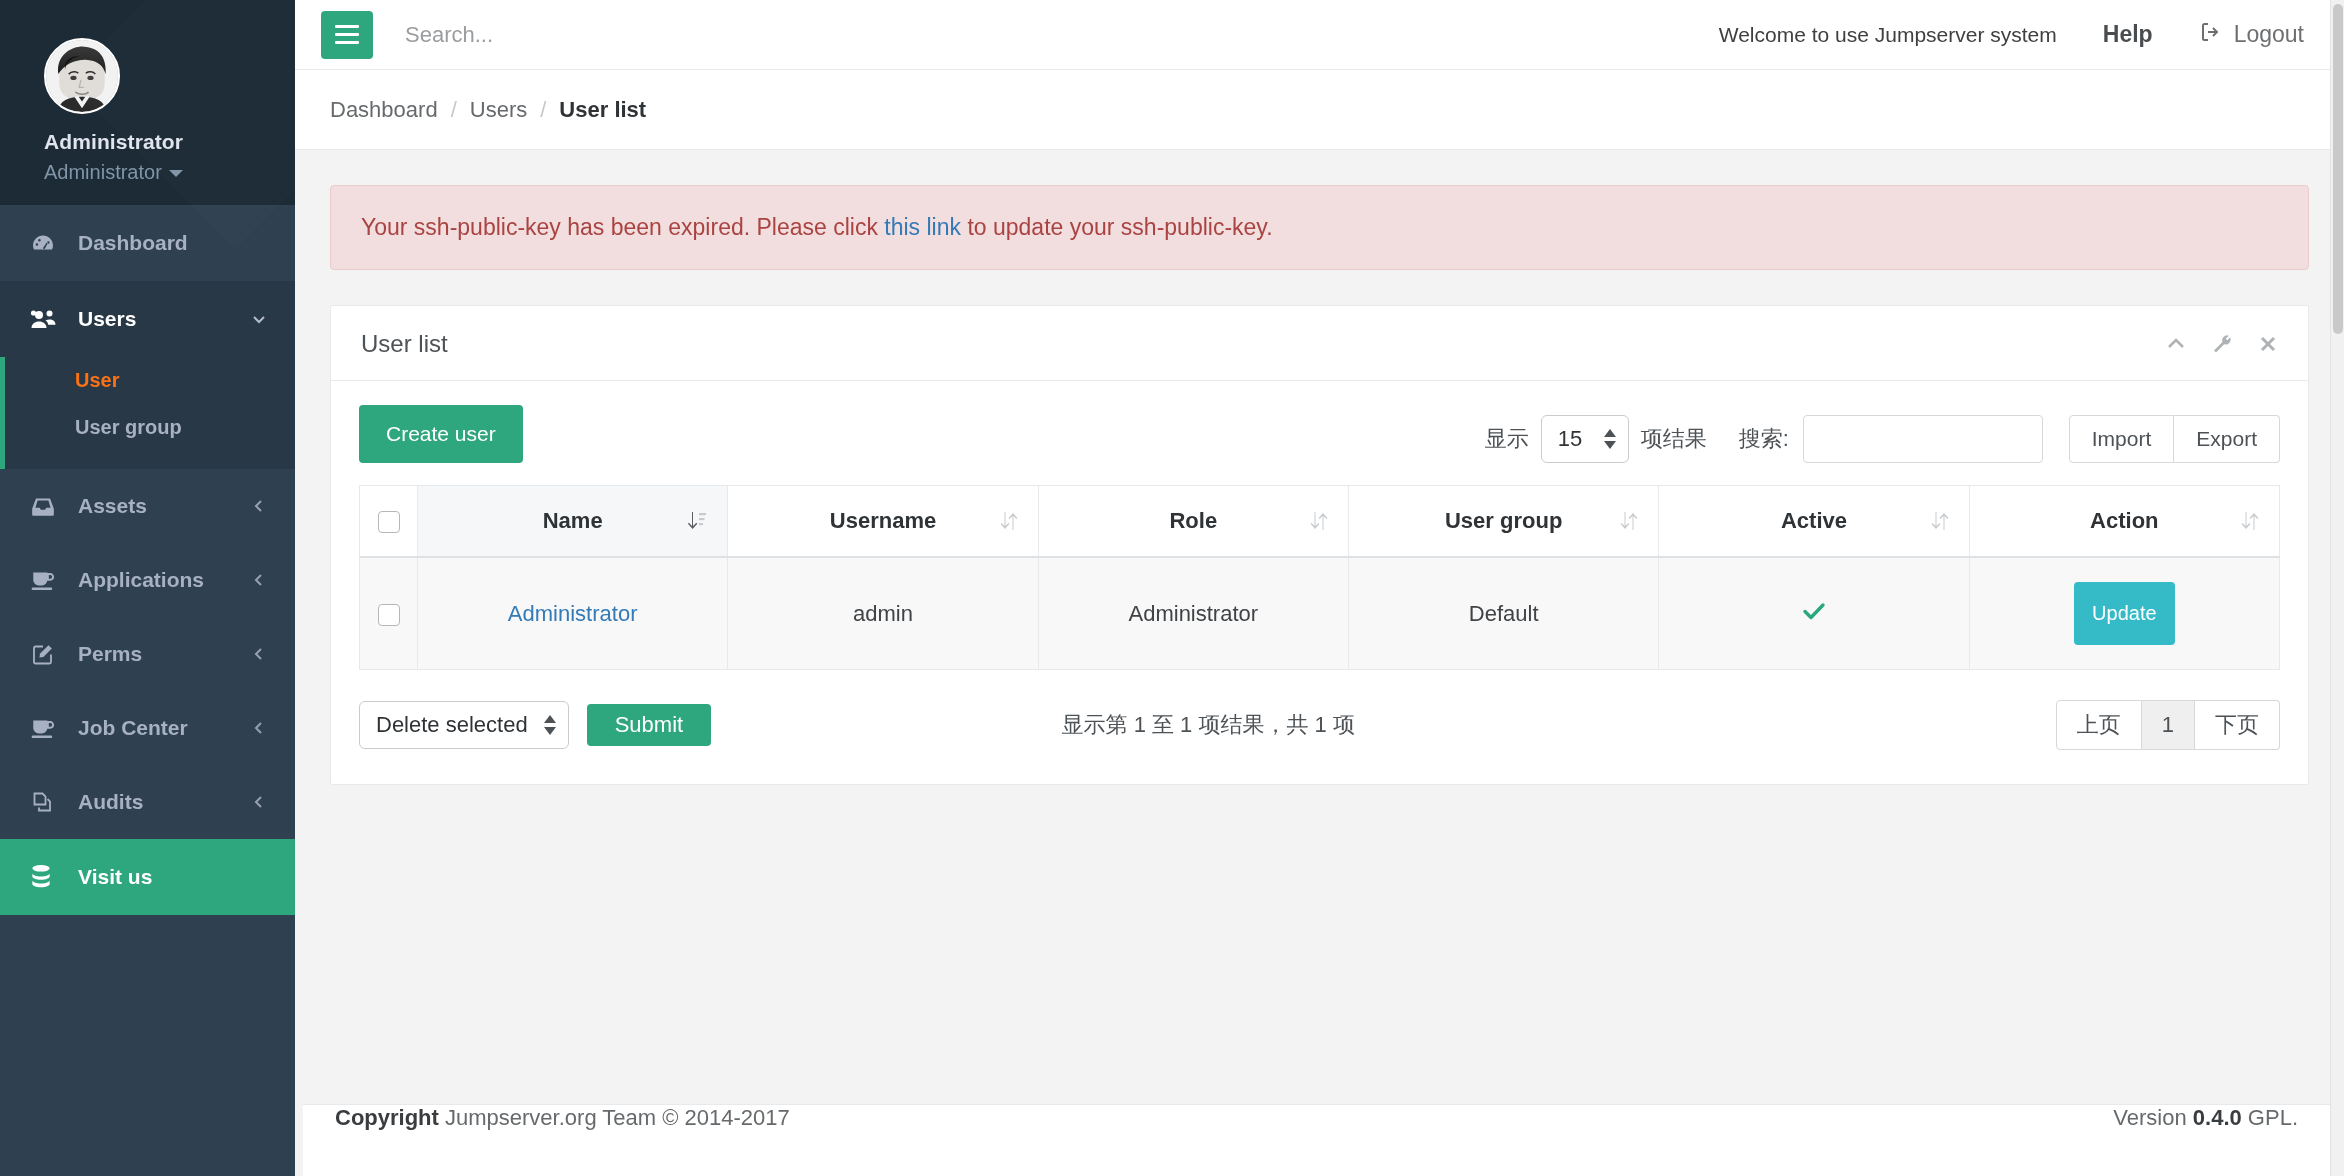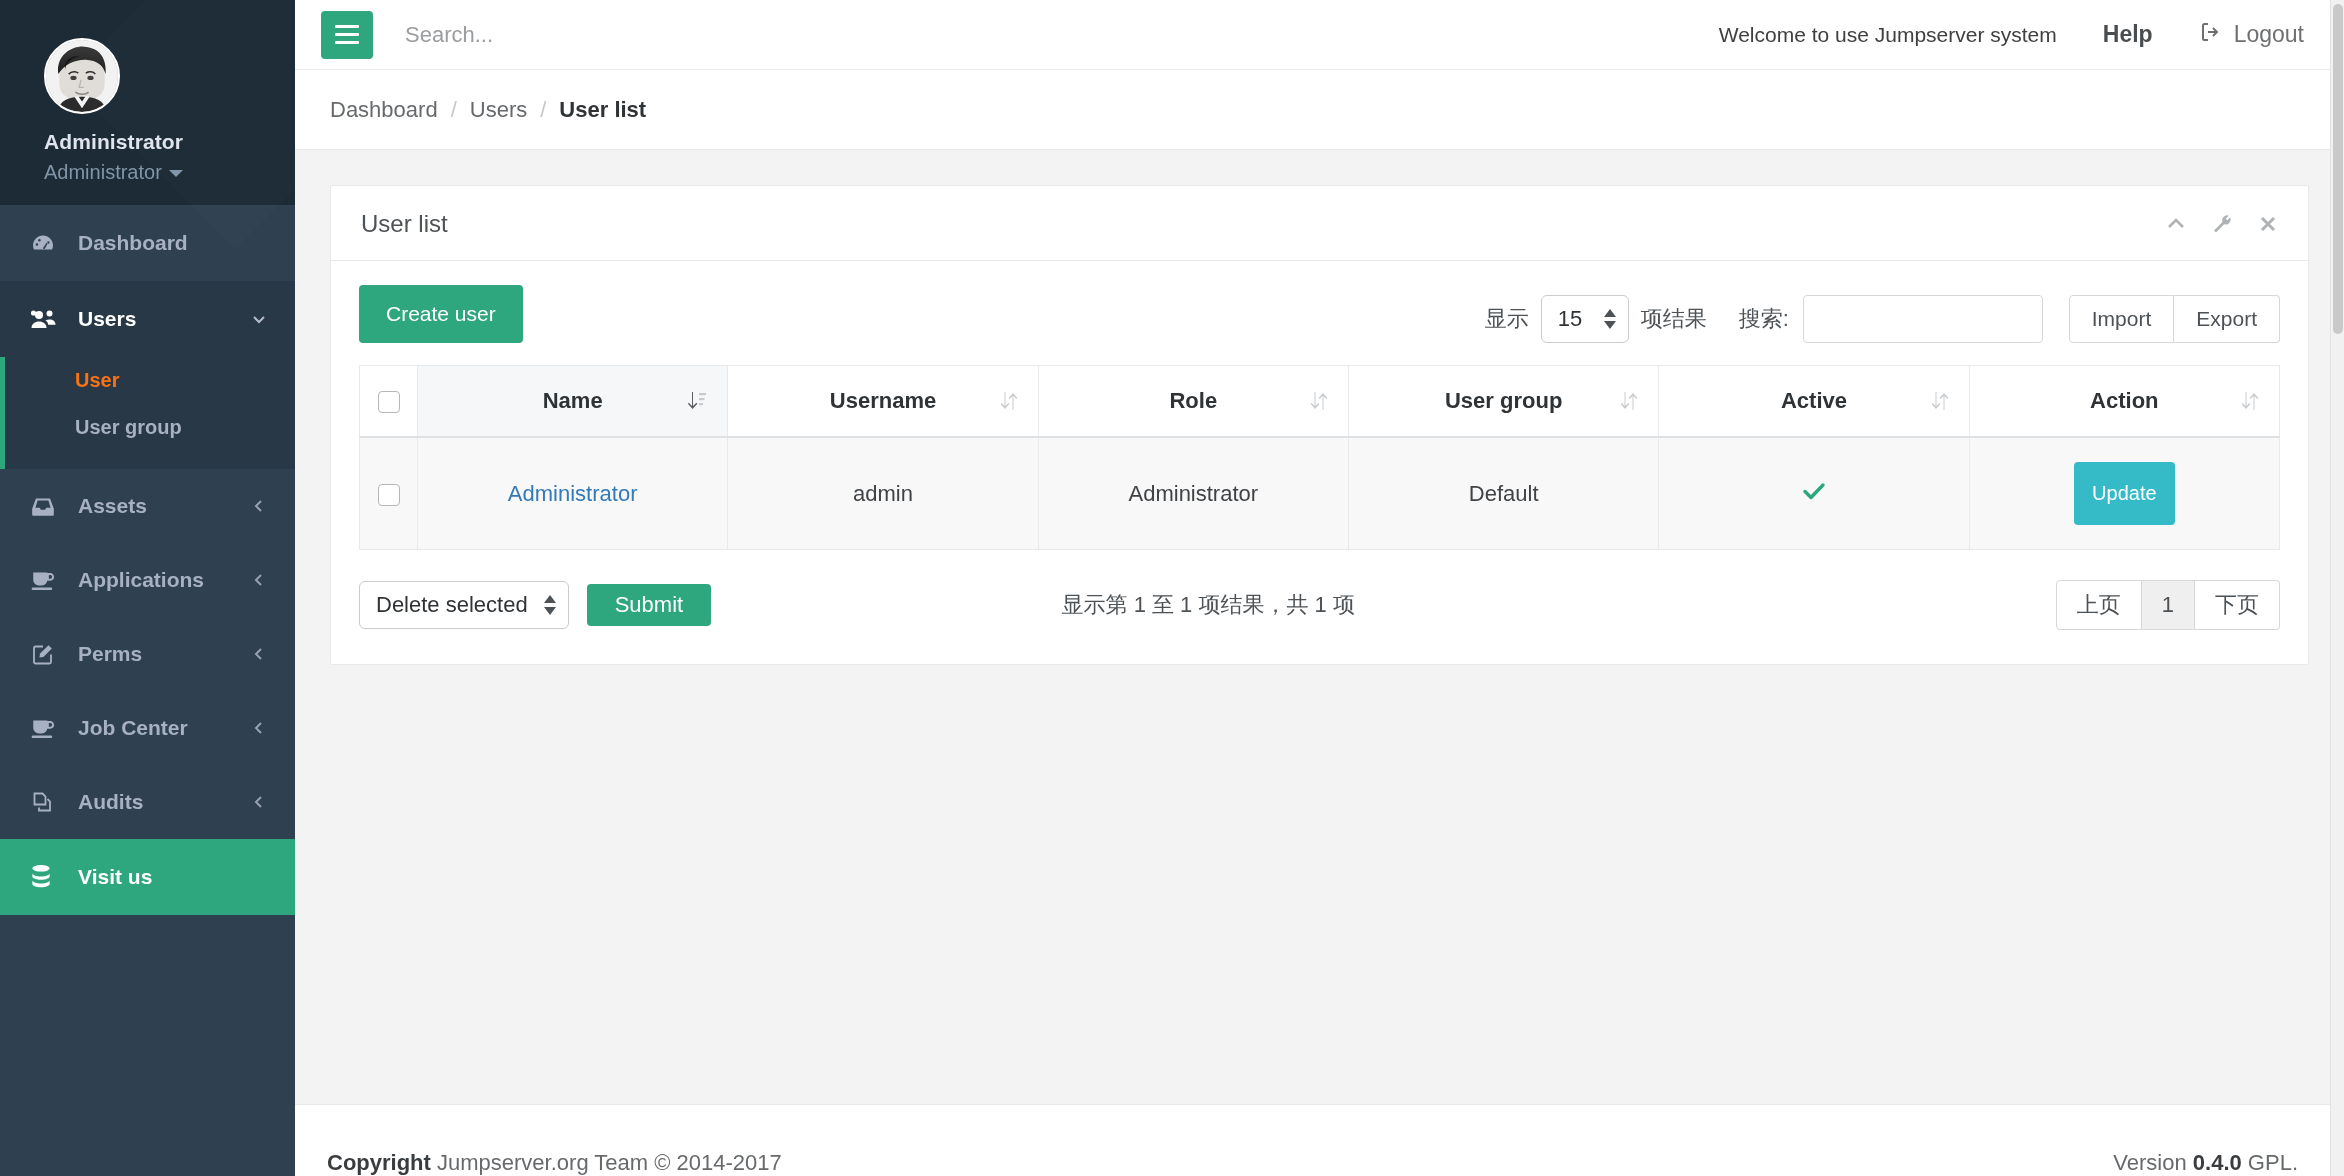--- a/index.html
+++ b/index.html
@@ -219,23 +219,23 @@
     font-size: 22px; padding: 0 20px; height: 50px;
     display: flex; align-items: center; cursor: pointer;
     border-left: none;
     font-family: "Liberation Sans", sans-serif;
   }
   .page-btn:first-child { border-left: 1px solid #d6d9db; border-radius: 4px 0 0 4px; }
   .page-btn:last-child { border-radius: 0 4px 4px 0; }
   .page-btn.active { background: #efefef; }
 
   .footer {
-    position: absolute; left: 0; right: 0; bottom: 0; height: 72px;
+    position: absolute; left: 8px; right: 0; bottom: 0; height: 72px;
     background: #ffffff; border-top: 1px solid #e7eaec;
-    display: flex; align-items: flex-end; padding: 0 46px 0 32px;
+    display: flex; align-items: flex-start; padding: 0 46px 0 32px;
     font-size: 22px; color: #676a6c;
   }
   .footer .right { margin-left: auto; }
   .footer b { color: #3a3d40; }
 
   
   .vscroll {
     position: absolute; top: 0; right: 0; width: 14px; height: 1176px;
     background: #f1f1f1; border-left: 1px solid #e2e2e2;
   }
@@ -456,20 +456,23 @@
     <div class="breadcrumb-bar">
       <a class="crumb">Dashboard</a>
       <span class="crumb-sep">/</span>
       <a class="crumb">Users</a>
       <span class="crumb-sep">/</span>
       <span class="crumb current">User list</span>
     </div>
 
     <div class="content">
 
+      <div class="alert-danger">
+        <span>Your ssh-public-key has been expired. Please click </span><a>this link</a><span> to update your ssh-public-key.</span>
+      </div>
 
       <div class="panel">
 
         <div class="panel-head">
           <span class="panel-title">User list</span>
           <div class="panel-tools">
             <span class="tool">
               <svg width="24" height="24" viewBox="0 0 24 24" fill="none" stroke="#b0b3b5" stroke-width="2.6">
                 <path d="M5 15 L12 8 L19 15"></path>
               </svg>

